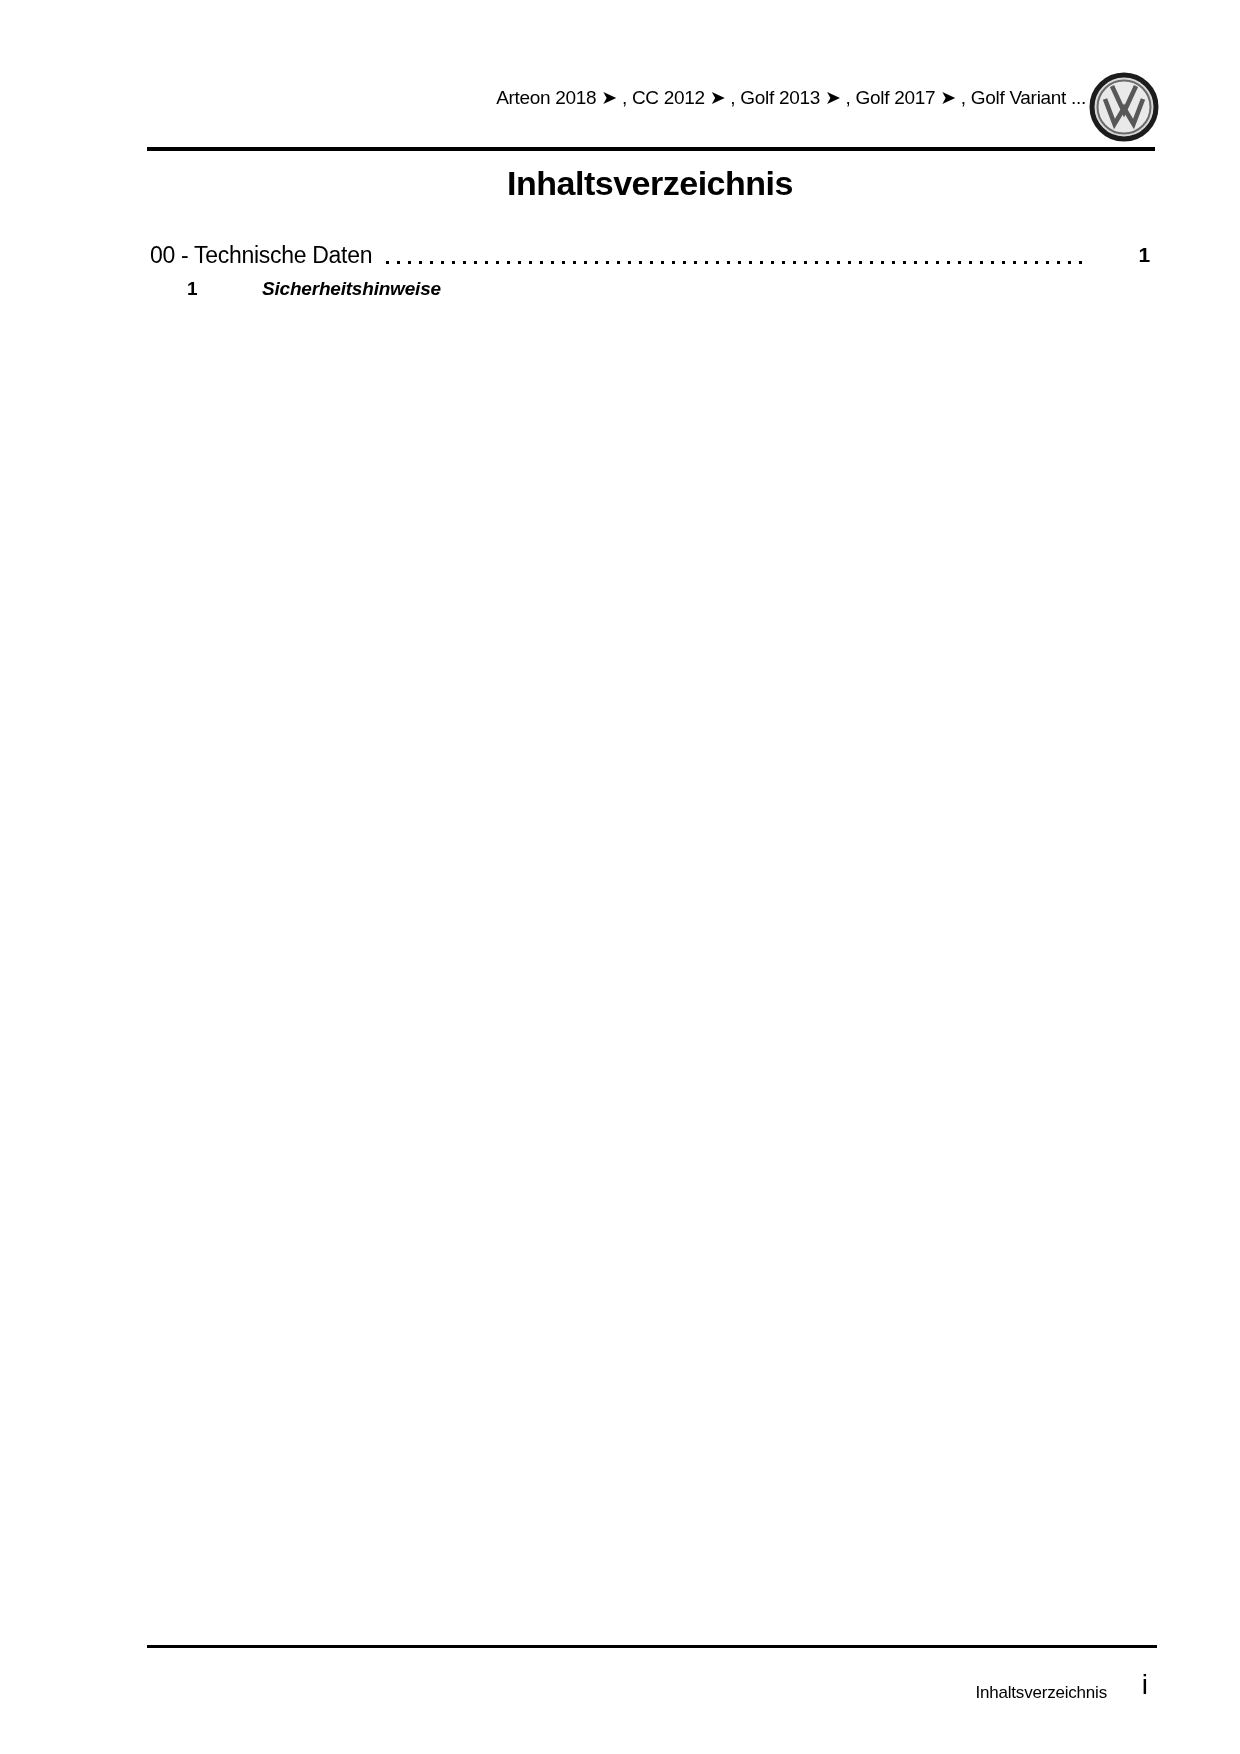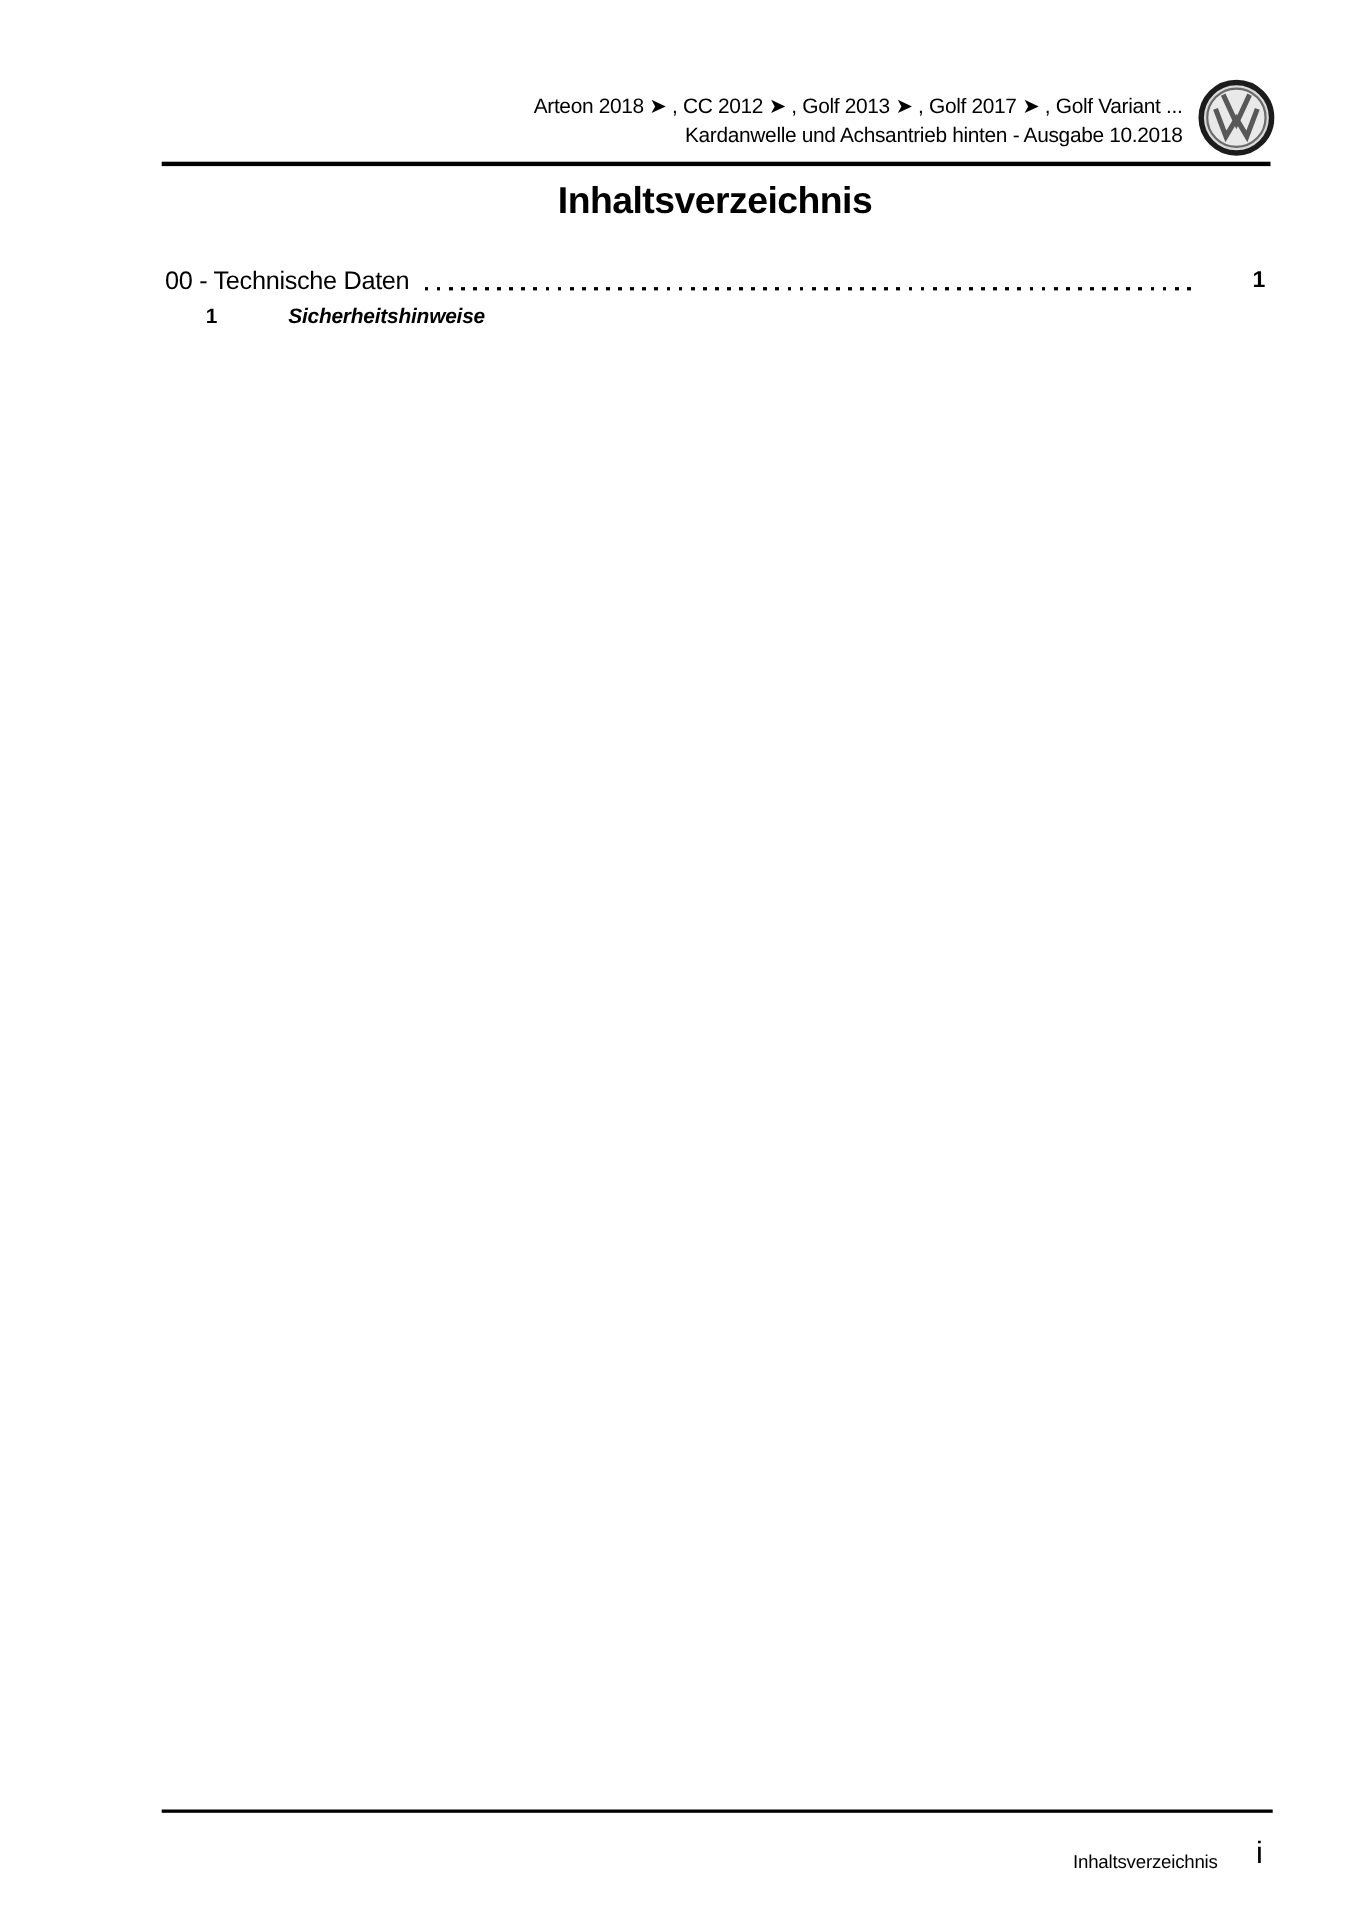--- a/index.html
+++ b/index.html
@@ -10,21 +10,21 @@
     background: #ffffff;
     color: #000;
     font-family: "Liberation Sans", sans-serif;
     overflow: hidden;
   }
 
   
   .doc-header {
     position: absolute;
     top: 85px;
-    right: 165px;
+    right: 154px;
     text-align: right;
     font-size: 19px;
     line-height: 26px;
     letter-spacing: -0.3px;
     white-space: nowrap;
   }
   .vw-logo {
     position: absolute;
     left: 1089px;
     top: 72px;
@@ -126,21 +126,20 @@
     font-size: 28px;
   }
 </style>
 </head>
 <body>
 
 <div class="page">
 
   <div class="doc-header">
     <div>Arteon 2018 ➤ , CC 2012 ➤ , Golf 2013 ➤ , Golf 2017 ➤ , Golf Variant ...</div>
-    <div>Kardanwelle und Achsantrieb hinten - Ausgabe 10.2018</div>
   </div>
 
   <svg class="vw-logo" viewBox="-35 -35 70 70" aria-hidden="true">
     <circle r="32" fill="#d9d9d9" stroke="#1c1c1c" stroke-width="5"></circle>
     <circle r="26.5" fill="#e9e9e9" stroke="#6a6a6a" stroke-width="2"></circle>
     <path d="M-12 -21 L0 5 L12 -21" fill="none" stroke="#585858" stroke-width="4.6" stroke-linecap="butt"></path>
     <path d="M-19 -8 L-9.5 17 L0 1 L9.5 17 L19 -8" fill="none" stroke="#585858" stroke-width="4.6" stroke-linecap="butt"></path>
   </svg>
 
   <div class="header-rule"></div>

